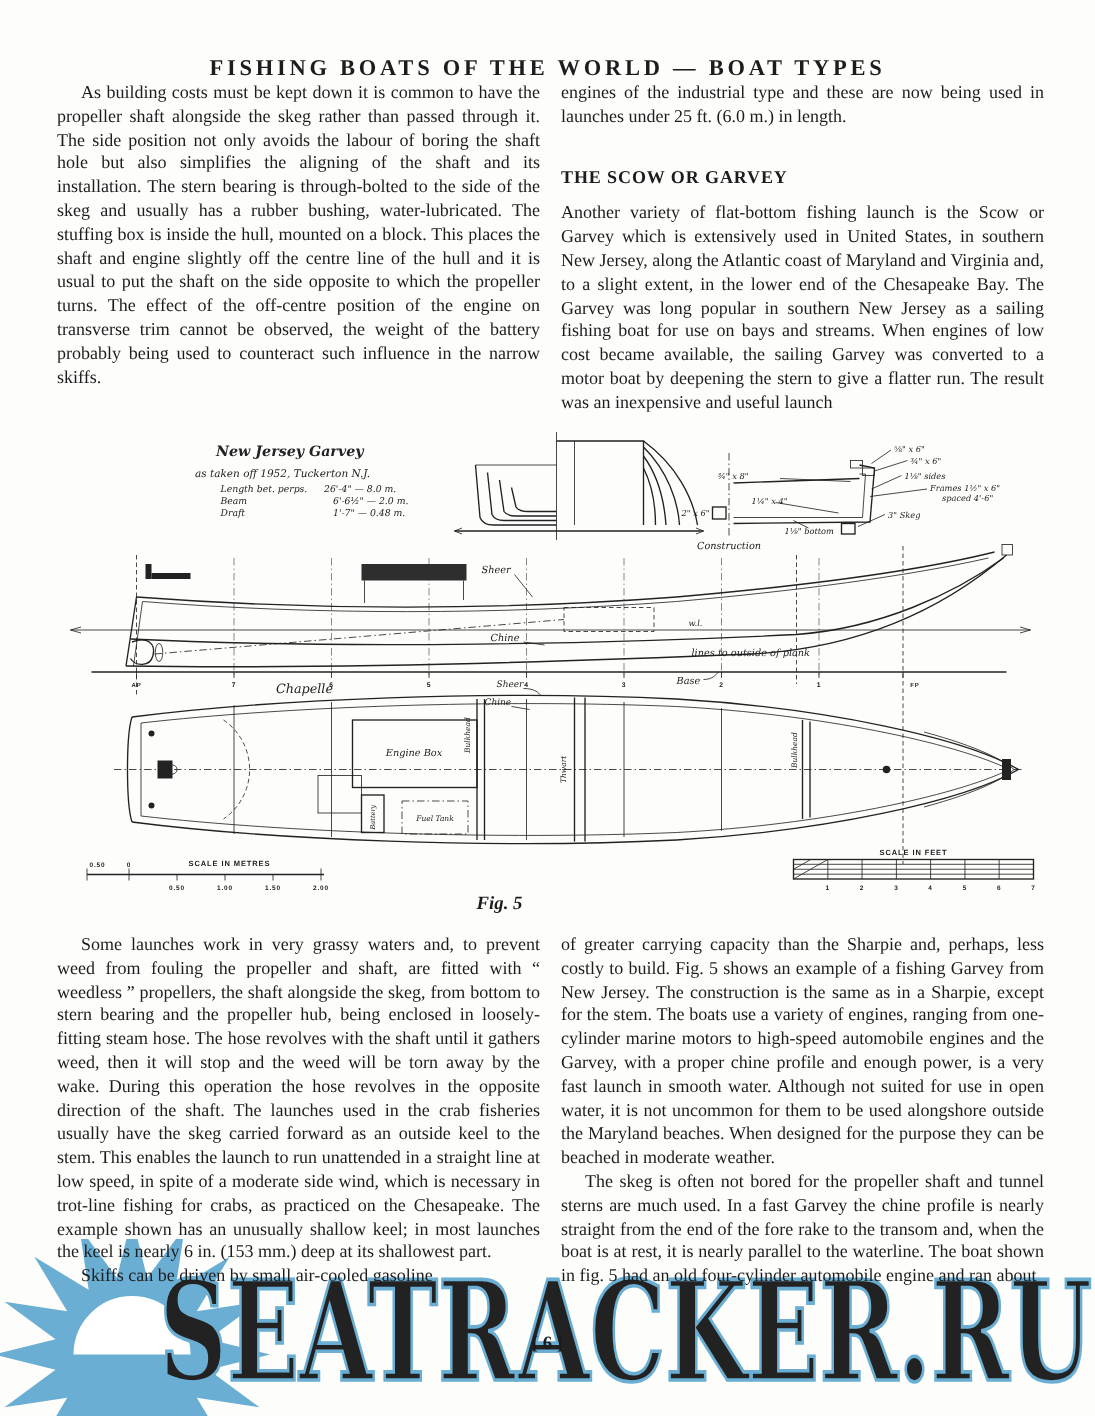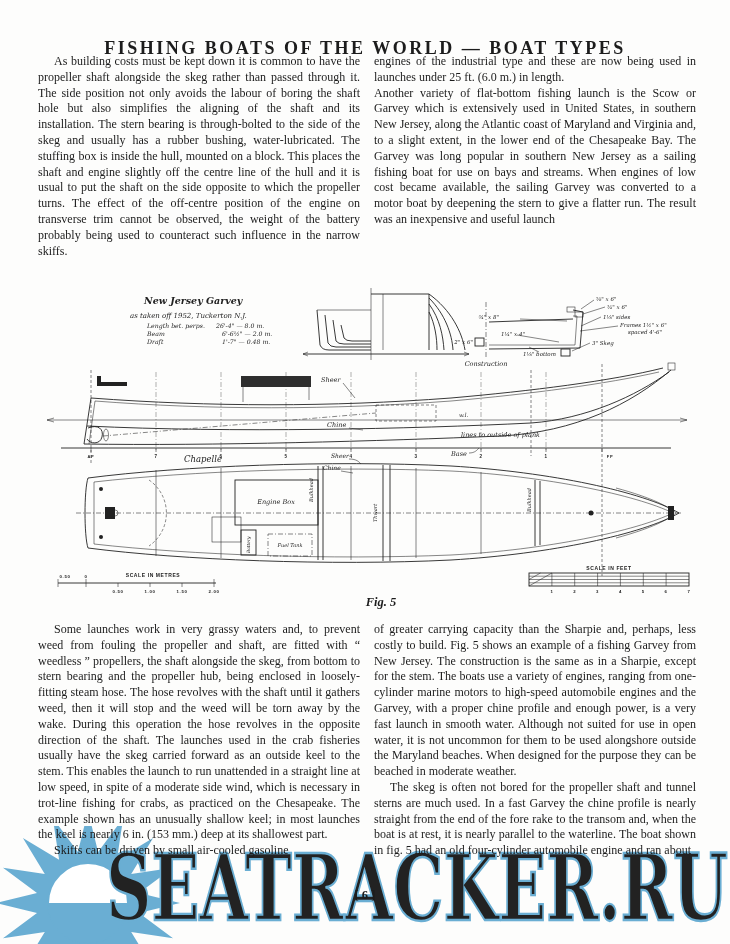--- a/index.html
+++ b/index.html
@@ -1,33 +1,33 @@
 <!DOCTYPE html>
 <html style="--wm-color: #6aaed3;"><head>
 <meta charset="utf-8">
 <style>
   :root{ --wm-color:#6aaed3; --ink:#1c1c1c; }
   html,body{margin:0;padding:0;}
   body{width:730px;height:944px;position:relative;overflow:hidden;background:#fdfdfc;
        font-family:"Liberation Serif",serif;color:var(--ink);}
   .abs{position:absolute;}
   .header{top:38px;left:0;width:100%;text-align:center;font-weight:bold;
-          font-size:18px;letter-spacing:2.5px;z-index:2;}
+          font-size:15px;letter-spacing:2.5px;z-index:2;}
   .col{width:322px;z-index:2;}
   .col p{margin:0;text-align:justify;font-size:12px;line-height:15.8px;}
   .col p.ind{text-indent:16px;}
   .col-tl{left:38px;top:54px;}
   .col-tr{left:374px;top:54px;}
   .col-bl{left:38px;top:622px;}
   .col-br{left:374px;top:622px;}
   .sect-head{font-weight:bold;font-size:13.5px;letter-spacing:0.6px;margin:25px 0 8px !important;
              text-align:left !important;}
   .figure{left:31px;top:286px;width:660px;height:326px;z-index:2;}
   .fig-caption{top:595px;left:0;width:666px;text-align:center;font-size:12.5px;
-               font-weight:bold;font-style:italic;z-index:2;padding-left:48px;}
+               font-weight:bold;font-style:italic;z-index:2;}
   .page-number{top:888px;left:0;width:730px;text-align:center;font-size:12.5px;
                font-weight:bold;z-index:4;}
   .watermark{left:0;top:826px;width:644px;height:118px;z-index:1;}
   svg text{fill:#222;}
   .hw{font-family:"DejaVu Serif",serif;font-style:italic;}
   .cap{font-family:"Liberation Sans",sans-serif;font-weight:bold;letter-spacing:0.6px;}
   .ln{stroke:#222;fill:none;stroke-width:0.9;}
   .thin{stroke-width:0.55;}
   .dd{stroke-dasharray:5 2 1 2;}
   .dash{stroke-dasharray:3 2;}
@@ -59,20 +59,21 @@
 </div>
 
 <div class="abs header">FISHING BOATS OF THE WORLD — BOAT TYPES</div>
 
 <div class="abs col col-tl">
   <p class="ind">As building costs must be kept down it is common to have the propeller shaft alongside the skeg rather than passed through it.  The side position not only avoids the labour of boring the shaft hole but also simplifies the aligning of the shaft and its installation.  The stern bearing is through-bolted to the side of the skeg and usually has a rubber bushing, water-lubricated.  The stuffing box is inside the hull, mounted on a block. This places the shaft and engine slightly off the centre line of the hull and it is usual to put the shaft on the side opposite to which the propeller turns.  The effect of the off-centre position of the engine on transverse trim cannot be observed, the weight of the battery probably being used to counteract such influence in the narrow skiffs.</p>
 </div>
 
 <div class="abs col col-tr">
   <p>engines of the industrial type and these are now being used in launches under 25 ft. (6.0 m.) in length.</p>
+  <p class="sect-head">THE SCOW OR GARVEY</p>
   <p>Another variety of flat-bottom fishing launch is the Scow or Garvey which is extensively used in United States, in southern New Jersey, along the Atlantic coast of Maryland and Virginia and, to a slight extent, in the lower end of the Chesapeake Bay.  The Garvey was long popular in southern New Jersey as a sailing fishing boat for use on bays and streams.  When engines of low cost became available, the sailing Garvey was converted to a motor boat by deepening the stern to give a flatter run.  The result was an inexpensive and useful launch</p>
 </div>
 
 <div class="abs figure">
 <svg width="660" height="326" viewBox="0 0 660 326">
 
   <g>
     <text class="hw" x="113" y="18" font-size="9.5" font-weight="bold">New Jersey Garvey</text>
     <text class="hw" x="99" y="32" font-size="7">as taken off 1952, Tuckerton N.J.</text>
     <text class="hw" x="116" y="42" font-size="6.2">Length bet. perps.</text>

